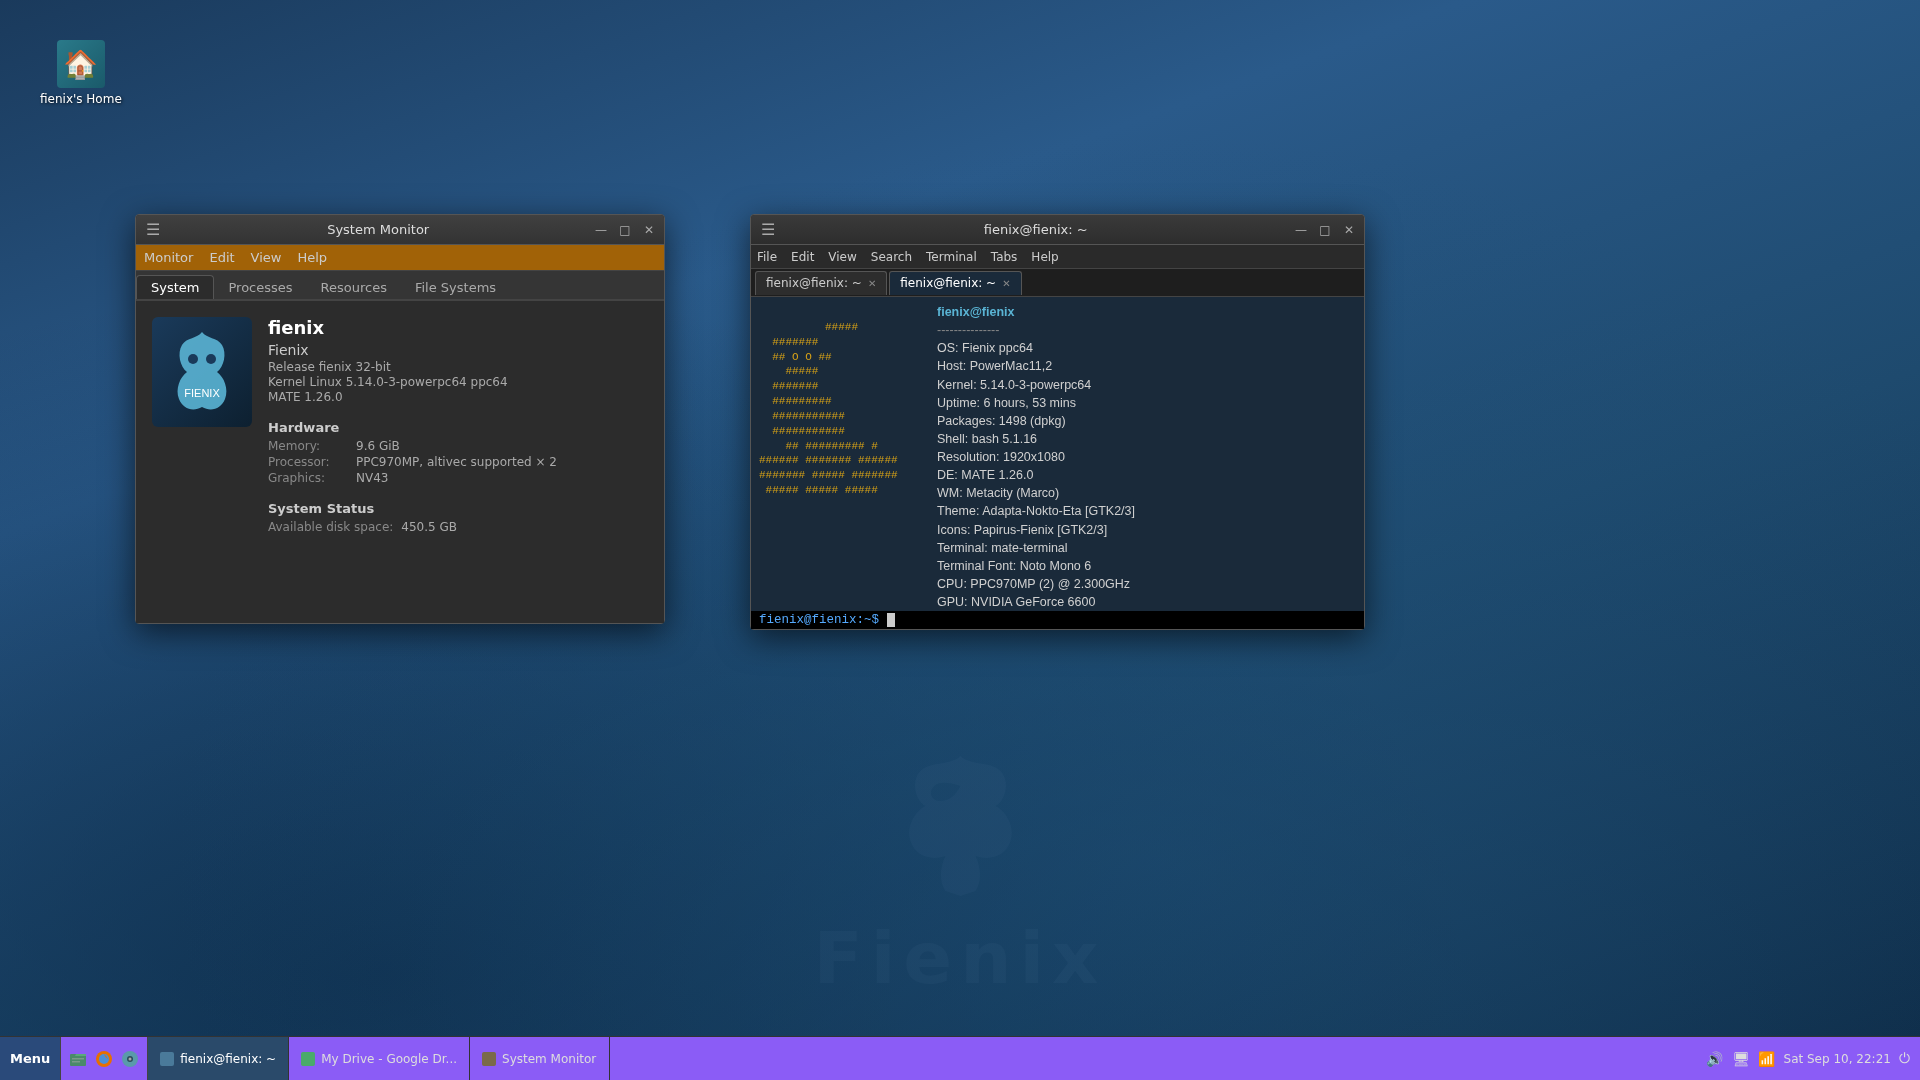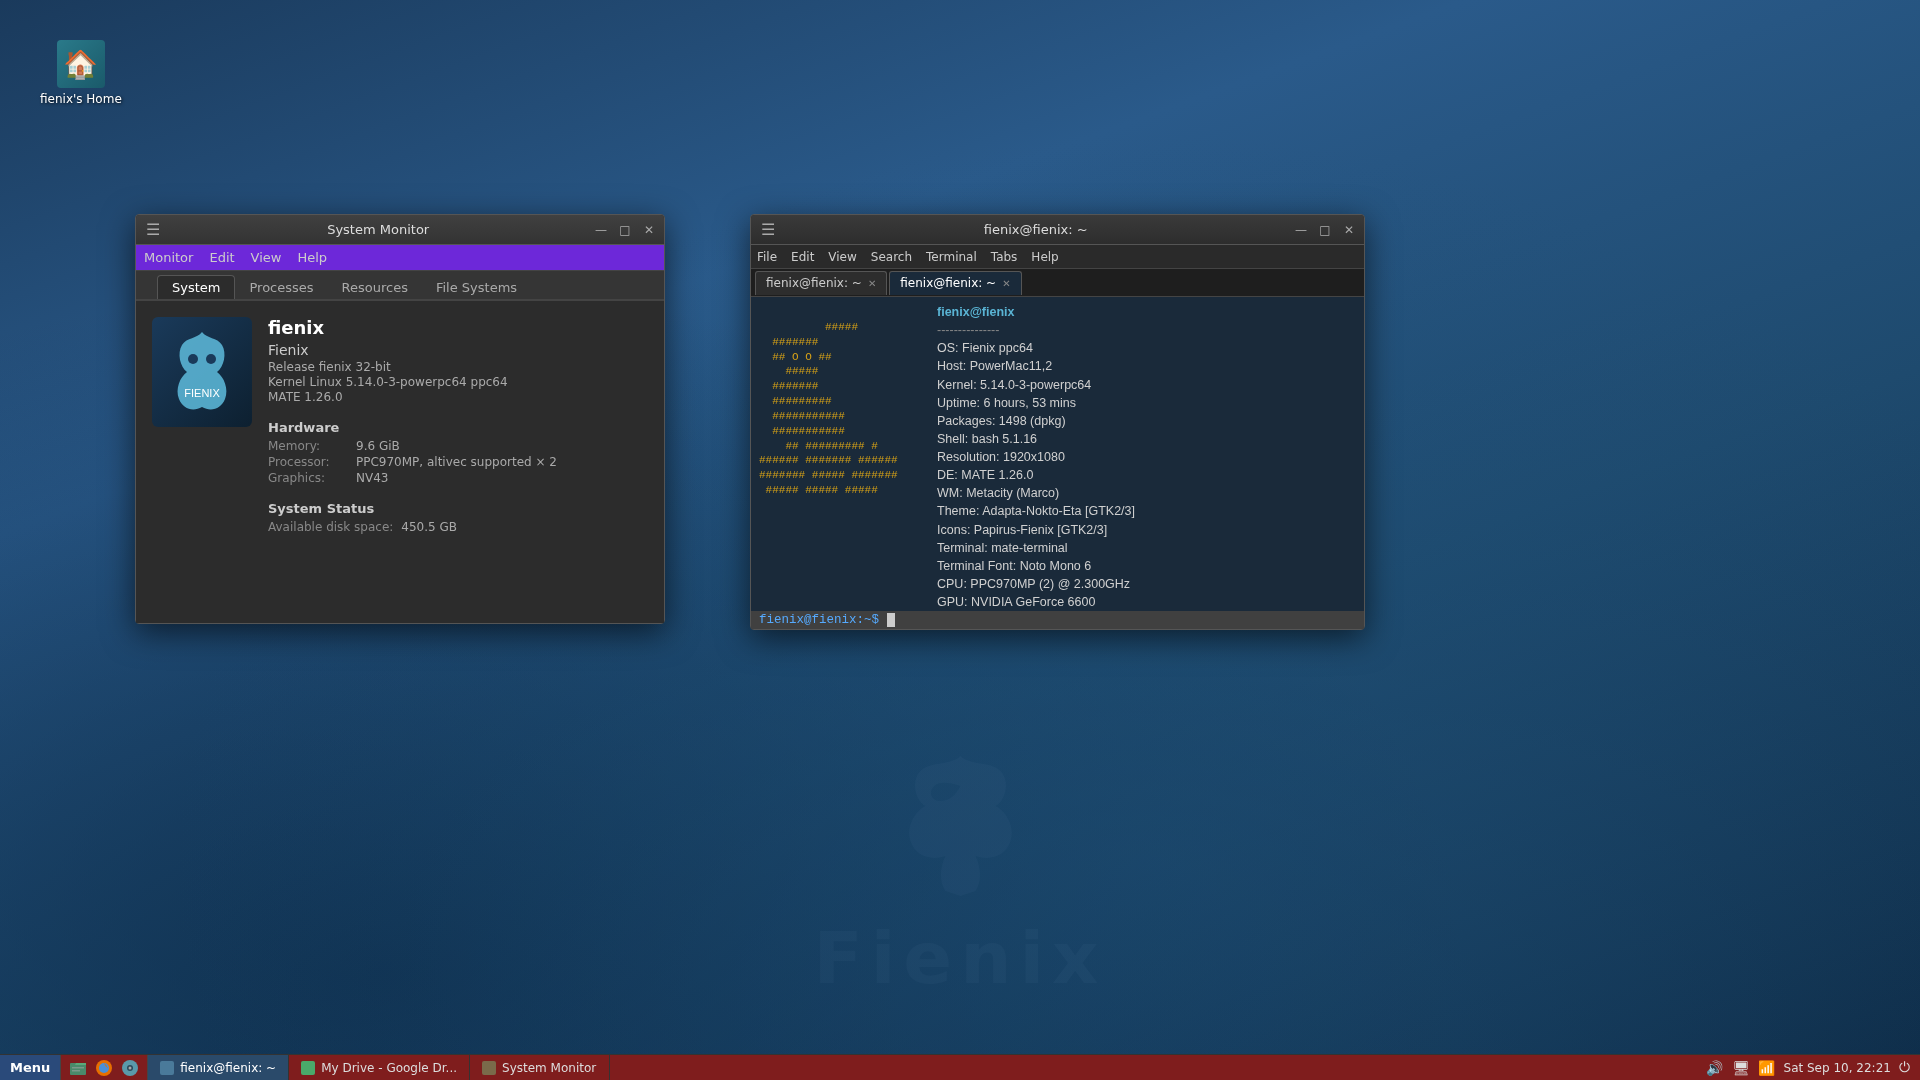--- a/index.html
+++ b/index.html
@@ -46,22 +46,22 @@
       letter-spacing: 8px;
       margin-top: 10px;
     }
 
     
     .taskbar {
       position: absolute;
       bottom: 0;
       left: 0;
       right: 0;
-      height: 26px;
-      background: #7f1d1d;
+      height: 44px;
+      background: #8b5cf6;
       display: flex;
       align-items: center;
       z-index: 1000;
       border-top: 1px solid #333;
     }
     .taskbar-left {
       display: flex;
       align-items: center;
       height: 100%;
     }
@@ -203,39 +203,39 @@
 
     
     .sysmon-window {
       left: 135px;
       top: 214px;
       width: 530px;
       height: 410px;
     }
     .sysmon-menubar {
       height: 26px;
-      background: #6d28d9;
+      background: #a16207;
       display: flex;
       align-items: center;
       padding: 0 8px;
       gap: 16px;
       border-bottom: 1px solid #444;
       flex-shrink: 0;
     }
     .sysmon-menu-item {
       font-size: 13px;
       color: #ccc;
       cursor: pointer;
     }
     .sysmon-tabs {
       height: 30px;
       background: #353535;
       display: flex;
       align-items: flex-end;
-      padding: 0 21px;
+      padding: 0 0;
       border-bottom: 2px solid #444;
       flex-shrink: 0;
     }
     .sysmon-tab {
       padding: 4px 14px;
       font-size: 13px;
       color: #aaa;
       cursor: pointer;
       border-radius: 4px 4px 0 0;
     }
@@ -394,21 +394,21 @@
     .terminal-info-separator {
       color: #888;
     }
     .terminal-info-key {
       color: #5ab4d4;
     }
     .terminal-prompt-line {
       color: #5af;
       font-size: 12.5px;
       padding: 2px 0 2px 8px;
-      background: #404040;
+      background: #000000;
       font-family: 'Courier New', monospace;
     }
     .prompt-cursor {
       display: inline-block;
       width: 8px;
       height: 14px;
       background: #ccc;
       vertical-align: middle;
       animation: blink 1s step-end infinite;
     }

